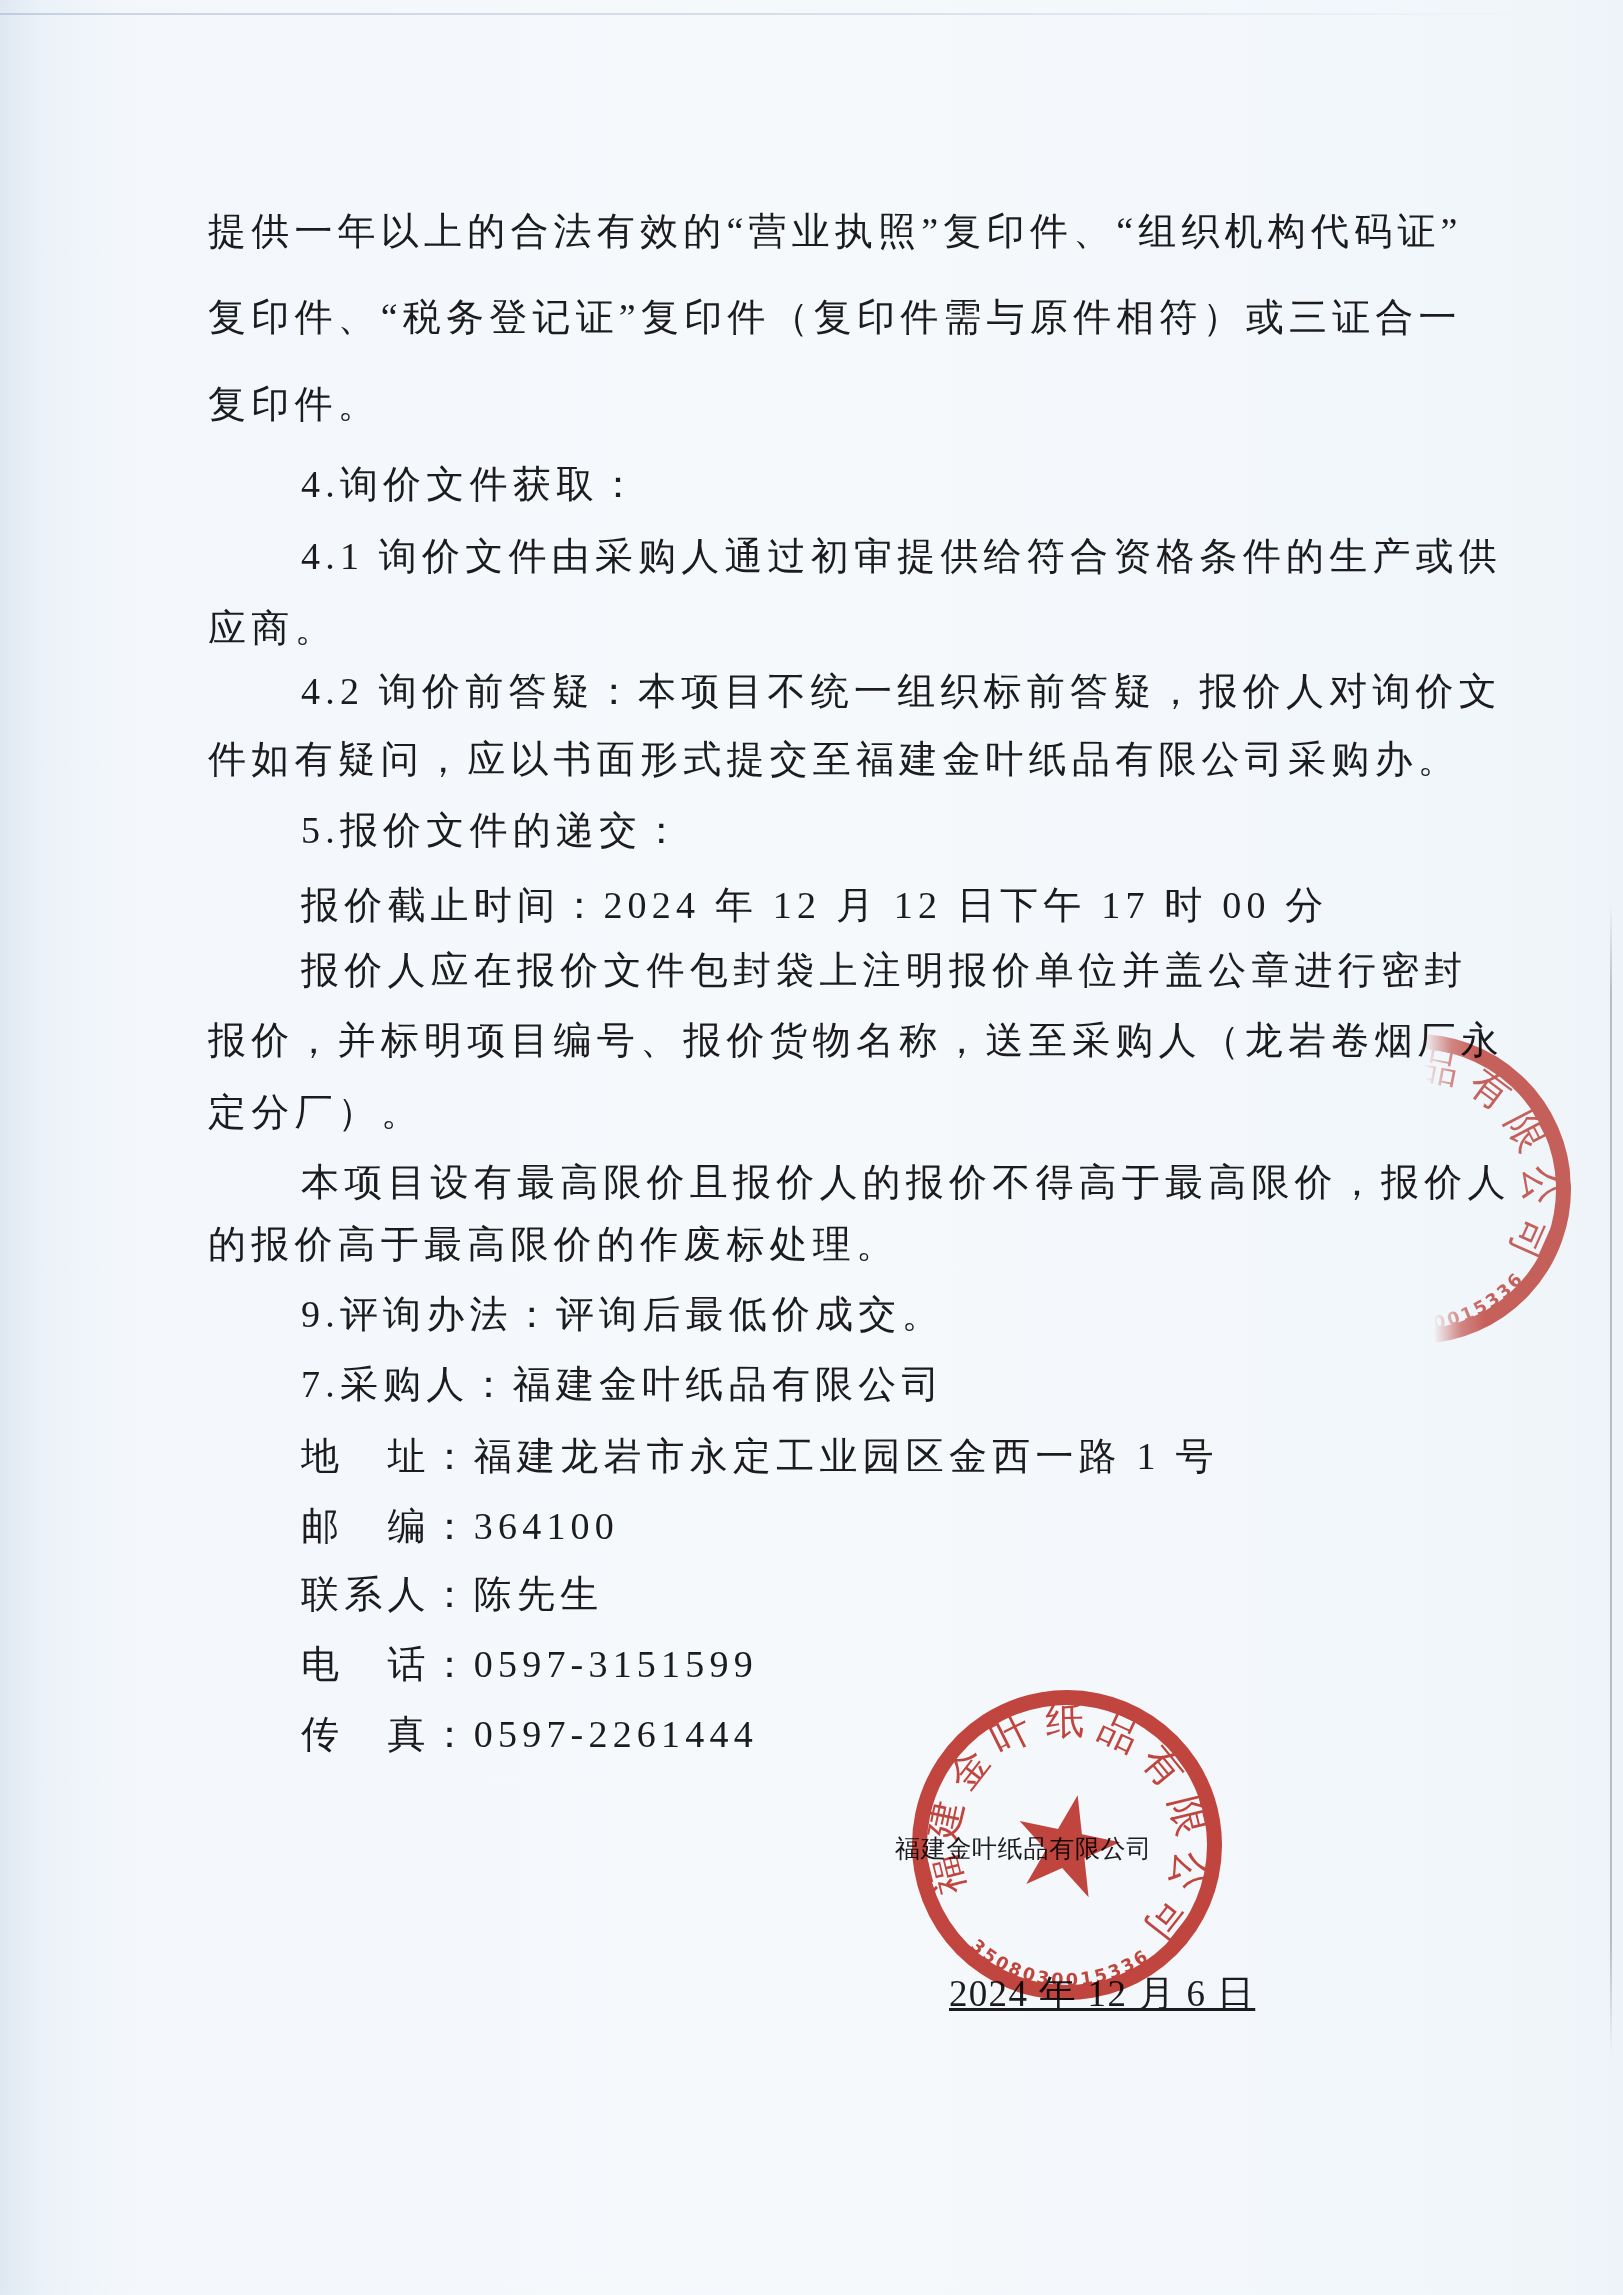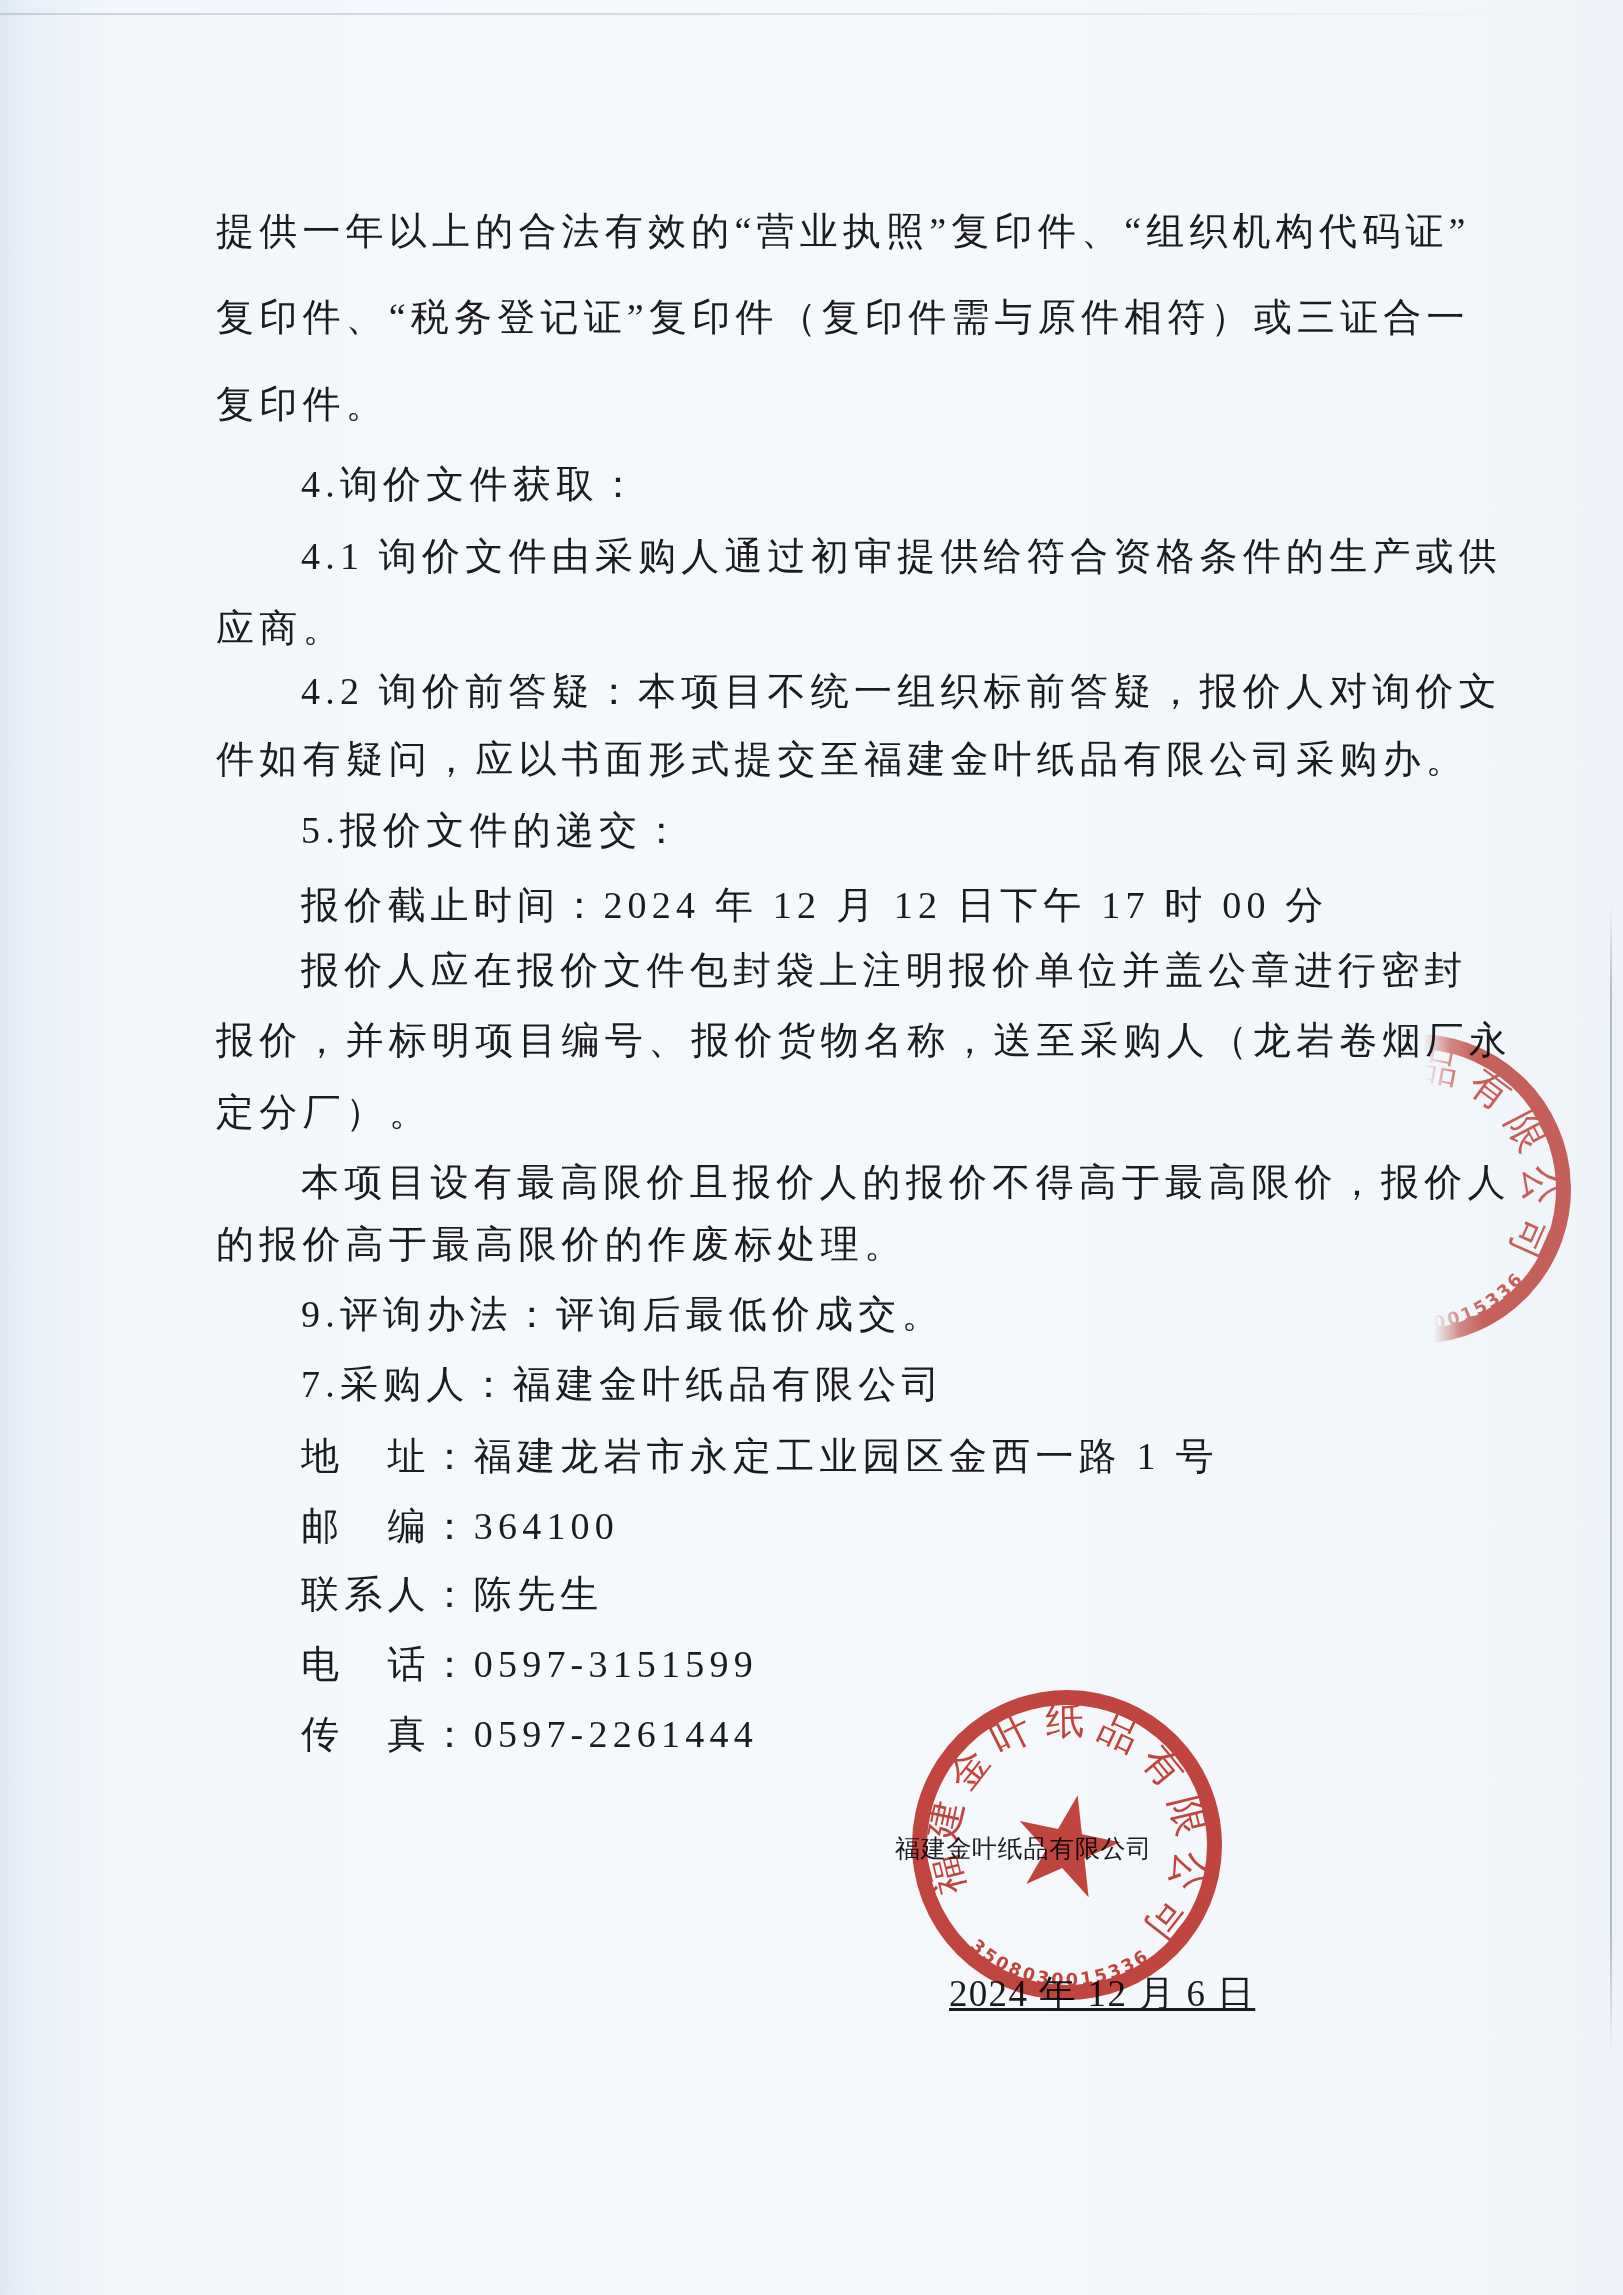--- a/index.html
+++ b/index.html
@@ -17,21 +17,21 @@
     position:absolute;left:0;top:13px;width:1623px;height:2px;
     background:linear-gradient(90deg,rgba(140,158,190,.40),rgba(140,158,190,.28) 55%,rgba(140,158,190,0) 95%);
   }
   .artifact-right{
     position:absolute;left:1610px;top:903px;width:2px;height:1152px;
     background:linear-gradient(180deg,rgba(110,120,140,0),rgba(110,120,140,.45) 8%,rgba(110,120,140,.45) 90%,rgba(110,120,140,0));
   }
   
   .line{
     position:absolute;
-    left:216px;
+    left:208px;
     font-size:38px;
     line-height:1;
     letter-spacing:5.2px;
     white-space:nowrap;
     font-weight:400;
   }
   .line.indent{left:301px;}
   .sig{
     position:absolute;
     white-space:nowrap;

